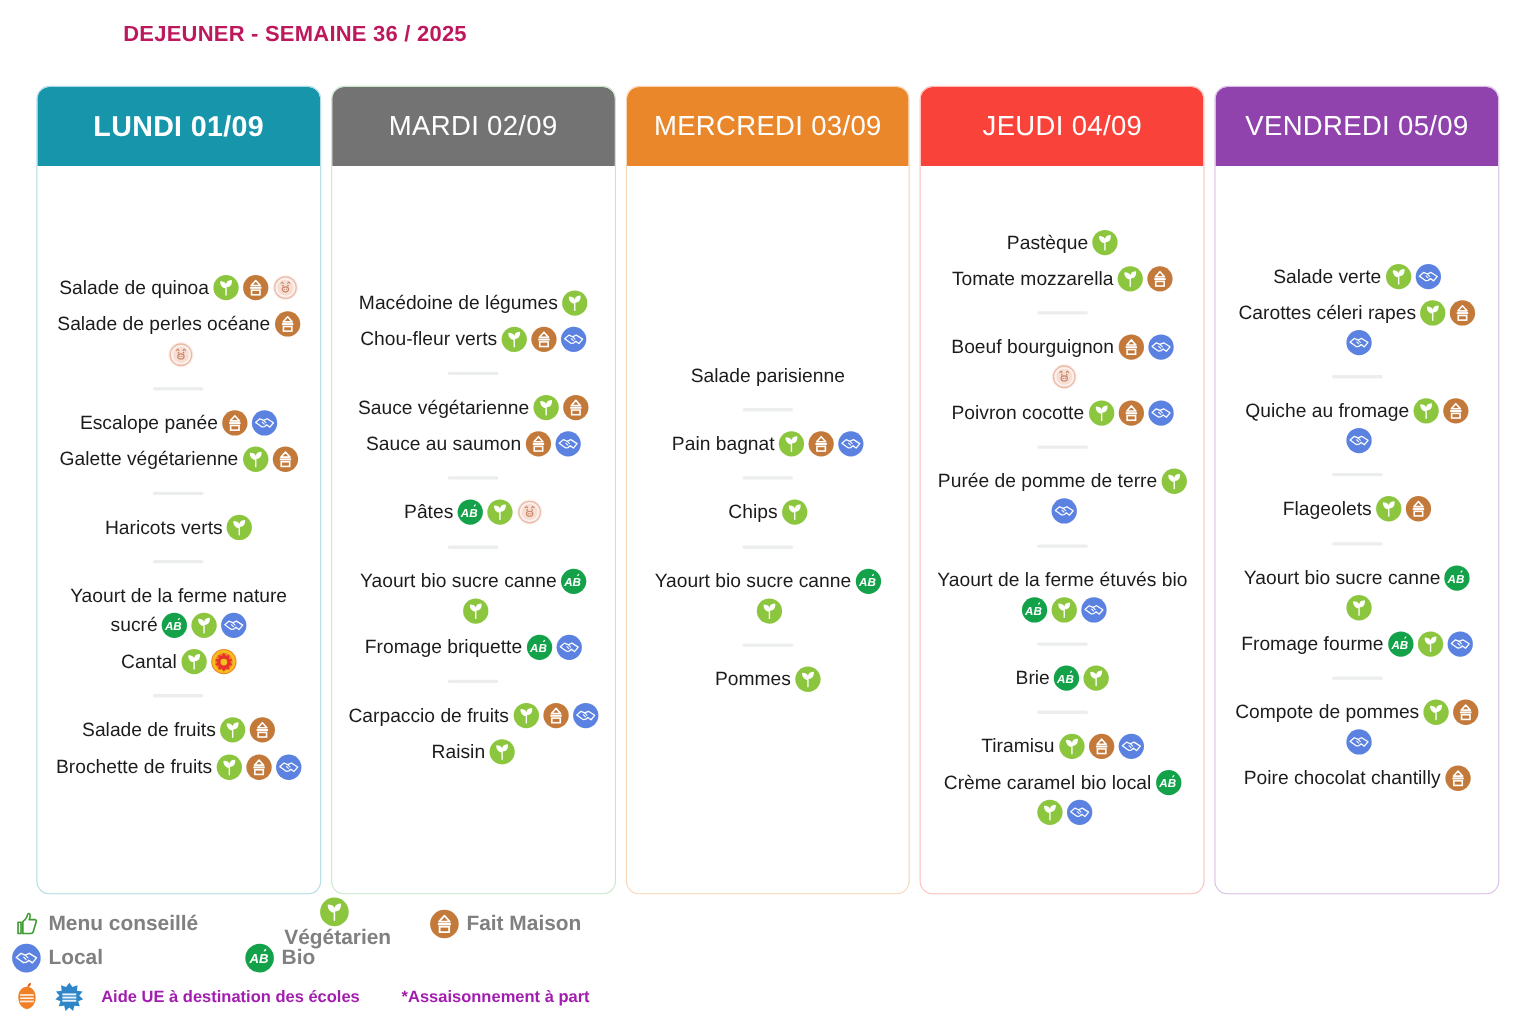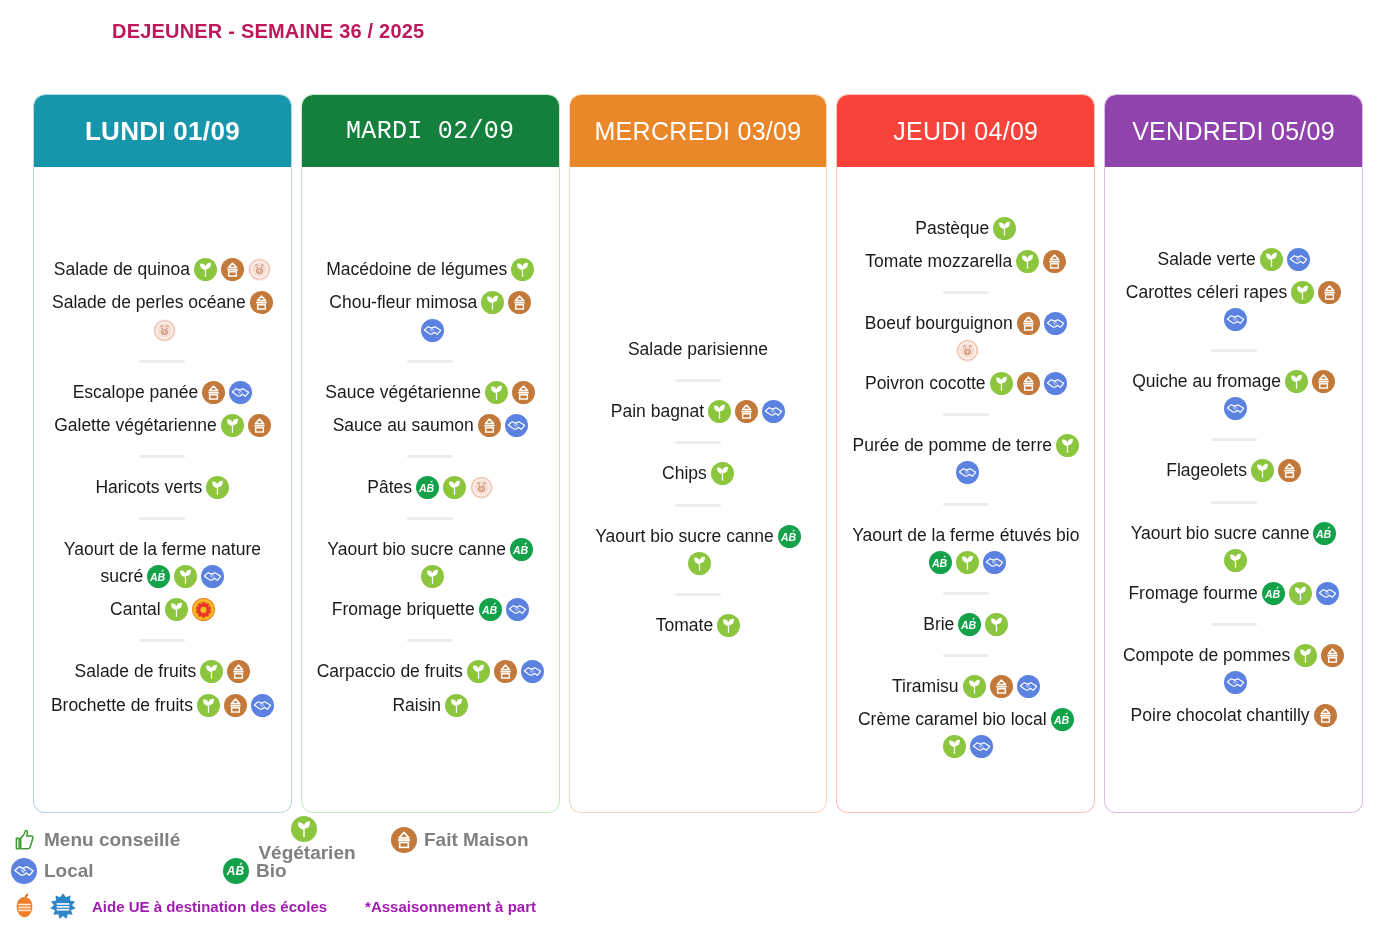--- a/index.html
+++ b/index.html
@@ -43,21 +43,20 @@
   }
 
   .day-card {
     flex: 1 1 0;
     display: flex;
     flex-direction: column;
     border-radius: 12px;
     overflow: hidden;
     background: #ffffff;
     border: 1px solid rgba(0,0,0,0.10);
-    margin-top: 16px;
   }
 
   .day-header {
     height: 72px;
     display: flex;
     align-items: center;
     justify-content: center;
     color: #ffffff;
     font-size: 25px;
     letter-spacing: 0.3px;
@@ -287,30 +286,30 @@
                     <rect x="8" y="14.4" width="8" height="4.4" fill="none" stroke="#ffffff" stroke-width="1.5"></rect>
                   </svg></span><span class="badge local"><svg viewBox="0 0 24 24">
                     <path d="M3.5 11.5 L7.5 8 L11 9.5 L14.5 8 L20.5 11.8 L17 16 L14 13.8 L12 15.5 L9.5 15.8 L7 14 Z" fill="none" stroke="#ffffff" stroke-width="1.2" stroke-linejoin="round"></path>
                     <path d="M11 9.5 L13.5 12 M9.5 11 L12 13.4" fill="none" stroke="#ffffff" stroke-width="1"></path>
                   </svg></span></div>
             </div>
           </div>
         </div>
       </div>
       <div class="day-card" style="border-color: rgba(92, 187, 95, 0.333);">
-        <div class="day-header" style="background: #15803d; font-family: Liberation Mono, monospace;">
+        <div class="day-header" style="background: #737373;">
           <span>MARDI 02/09</span>
         </div>
         <div class="day-body">
           <div class="courses">
             <div class="course-group">
               <div class="dish"><span class="dish-text">Macédoine de légumes</span><span class="badge veg"><svg viewBox="0 0 24 24">
                     <path d="M12 19 L12 10 M12 12 C9 12 7 9.5 7 6.5 C10 6.5 12 8.5 12 12 Z M12.4 11 C12.4 8 14 5.5 17 5.5 C17 8.8 15.2 11 12.4 11 Z" fill="#ffffff" stroke="#ffffff" stroke-width="1.3" stroke-linecap="round" stroke-linejoin="round"></path>
                   </svg></span></div>
-              <div class="dish"><span class="dish-text">Chou-fleur mimosa</span><span class="badge veg"><svg viewBox="0 0 24 24">
+              <div class="dish"><span class="dish-text">Chou-fleur verts</span><span class="badge veg"><svg viewBox="0 0 24 24">
                     <path d="M12 19 L12 10 M12 12 C9 12 7 9.5 7 6.5 C10 6.5 12 8.5 12 12 Z M12.4 11 C12.4 8 14 5.5 17 5.5 C17 8.8 15.2 11 12.4 11 Z" fill="#ffffff" stroke="#ffffff" stroke-width="1.3" stroke-linecap="round" stroke-linejoin="round"></path>
                   </svg></span><span class="badge fait"><svg viewBox="0 0 24 24">
                     <path d="M12 5.2 L16.3 10 L7.7 10 Z" fill="none" stroke="#ffffff" stroke-width="1.5" stroke-linejoin="round"></path>
                     <rect x="6.6" y="11.2" width="10.8" height="1.9" fill="#ffffff"></rect>
                     <rect x="8" y="14.4" width="8" height="4.4" fill="none" stroke="#ffffff" stroke-width="1.5"></rect>
                   </svg></span><span class="badge local"><svg viewBox="0 0 24 24">
                     <path d="M3.5 11.5 L7.5 8 L11 9.5 L14.5 8 L20.5 11.8 L17 16 L14 13.8 L12 15.5 L9.5 15.8 L7 14 Z" fill="none" stroke="#ffffff" stroke-width="1.2" stroke-linejoin="round"></path>
                     <path d="M11 9.5 L13.5 12 M9.5 11 L12 13.4" fill="none" stroke="#ffffff" stroke-width="1"></path>
                   </svg></span></div>
             </div>
@@ -417,21 +416,21 @@
             <div class="course-group">
               <div class="dish"><span class="dish-text">Yaourt bio sucre canne</span><span class="badge bio"><svg viewBox="0 0 24 24">
                     <text x="11" y="16.5" font-family="Liberation Sans, sans-serif" font-size="11" font-weight="bold" font-style="italic" fill="#ffffff" text-anchor="middle">AB</text>
                     <path d="M15.3 7 C15.3 5.6 16.2 4.8 17.3 4.7 C17.3 6.2 16.5 7.1 15.3 7 Z" fill="#ffffff"></path>
                   </svg></span><span class="badge veg"><svg viewBox="0 0 24 24">
                     <path d="M12 19 L12 10 M12 12 C9 12 7 9.5 7 6.5 C10 6.5 12 8.5 12 12 Z M12.4 11 C12.4 8 14 5.5 17 5.5 C17 8.8 15.2 11 12.4 11 Z" fill="#ffffff" stroke="#ffffff" stroke-width="1.3" stroke-linecap="round" stroke-linejoin="round"></path>
                   </svg></span></div>
             </div>
             <div class="group-sep"></div>
             <div class="course-group">
-              <div class="dish"><span class="dish-text">Tomate</span><span class="badge veg"><svg viewBox="0 0 24 24">
+              <div class="dish"><span class="dish-text">Pommes</span><span class="badge veg"><svg viewBox="0 0 24 24">
                     <path d="M12 19 L12 10 M12 12 C9 12 7 9.5 7 6.5 C10 6.5 12 8.5 12 12 Z M12.4 11 C12.4 8 14 5.5 17 5.5 C17 8.8 15.2 11 12.4 11 Z" fill="#ffffff" stroke="#ffffff" stroke-width="1.3" stroke-linecap="round" stroke-linejoin="round"></path>
                   </svg></span></div>
             </div>
           </div>
         </div>
       </div>
       <div class="day-card" style="border-color: rgba(249, 66, 58, 0.333);">
         <div class="day-header" style="background: rgb(249, 66, 58); text-align: right;">
           <span>JEUDI 04/09</span>
         </div>

